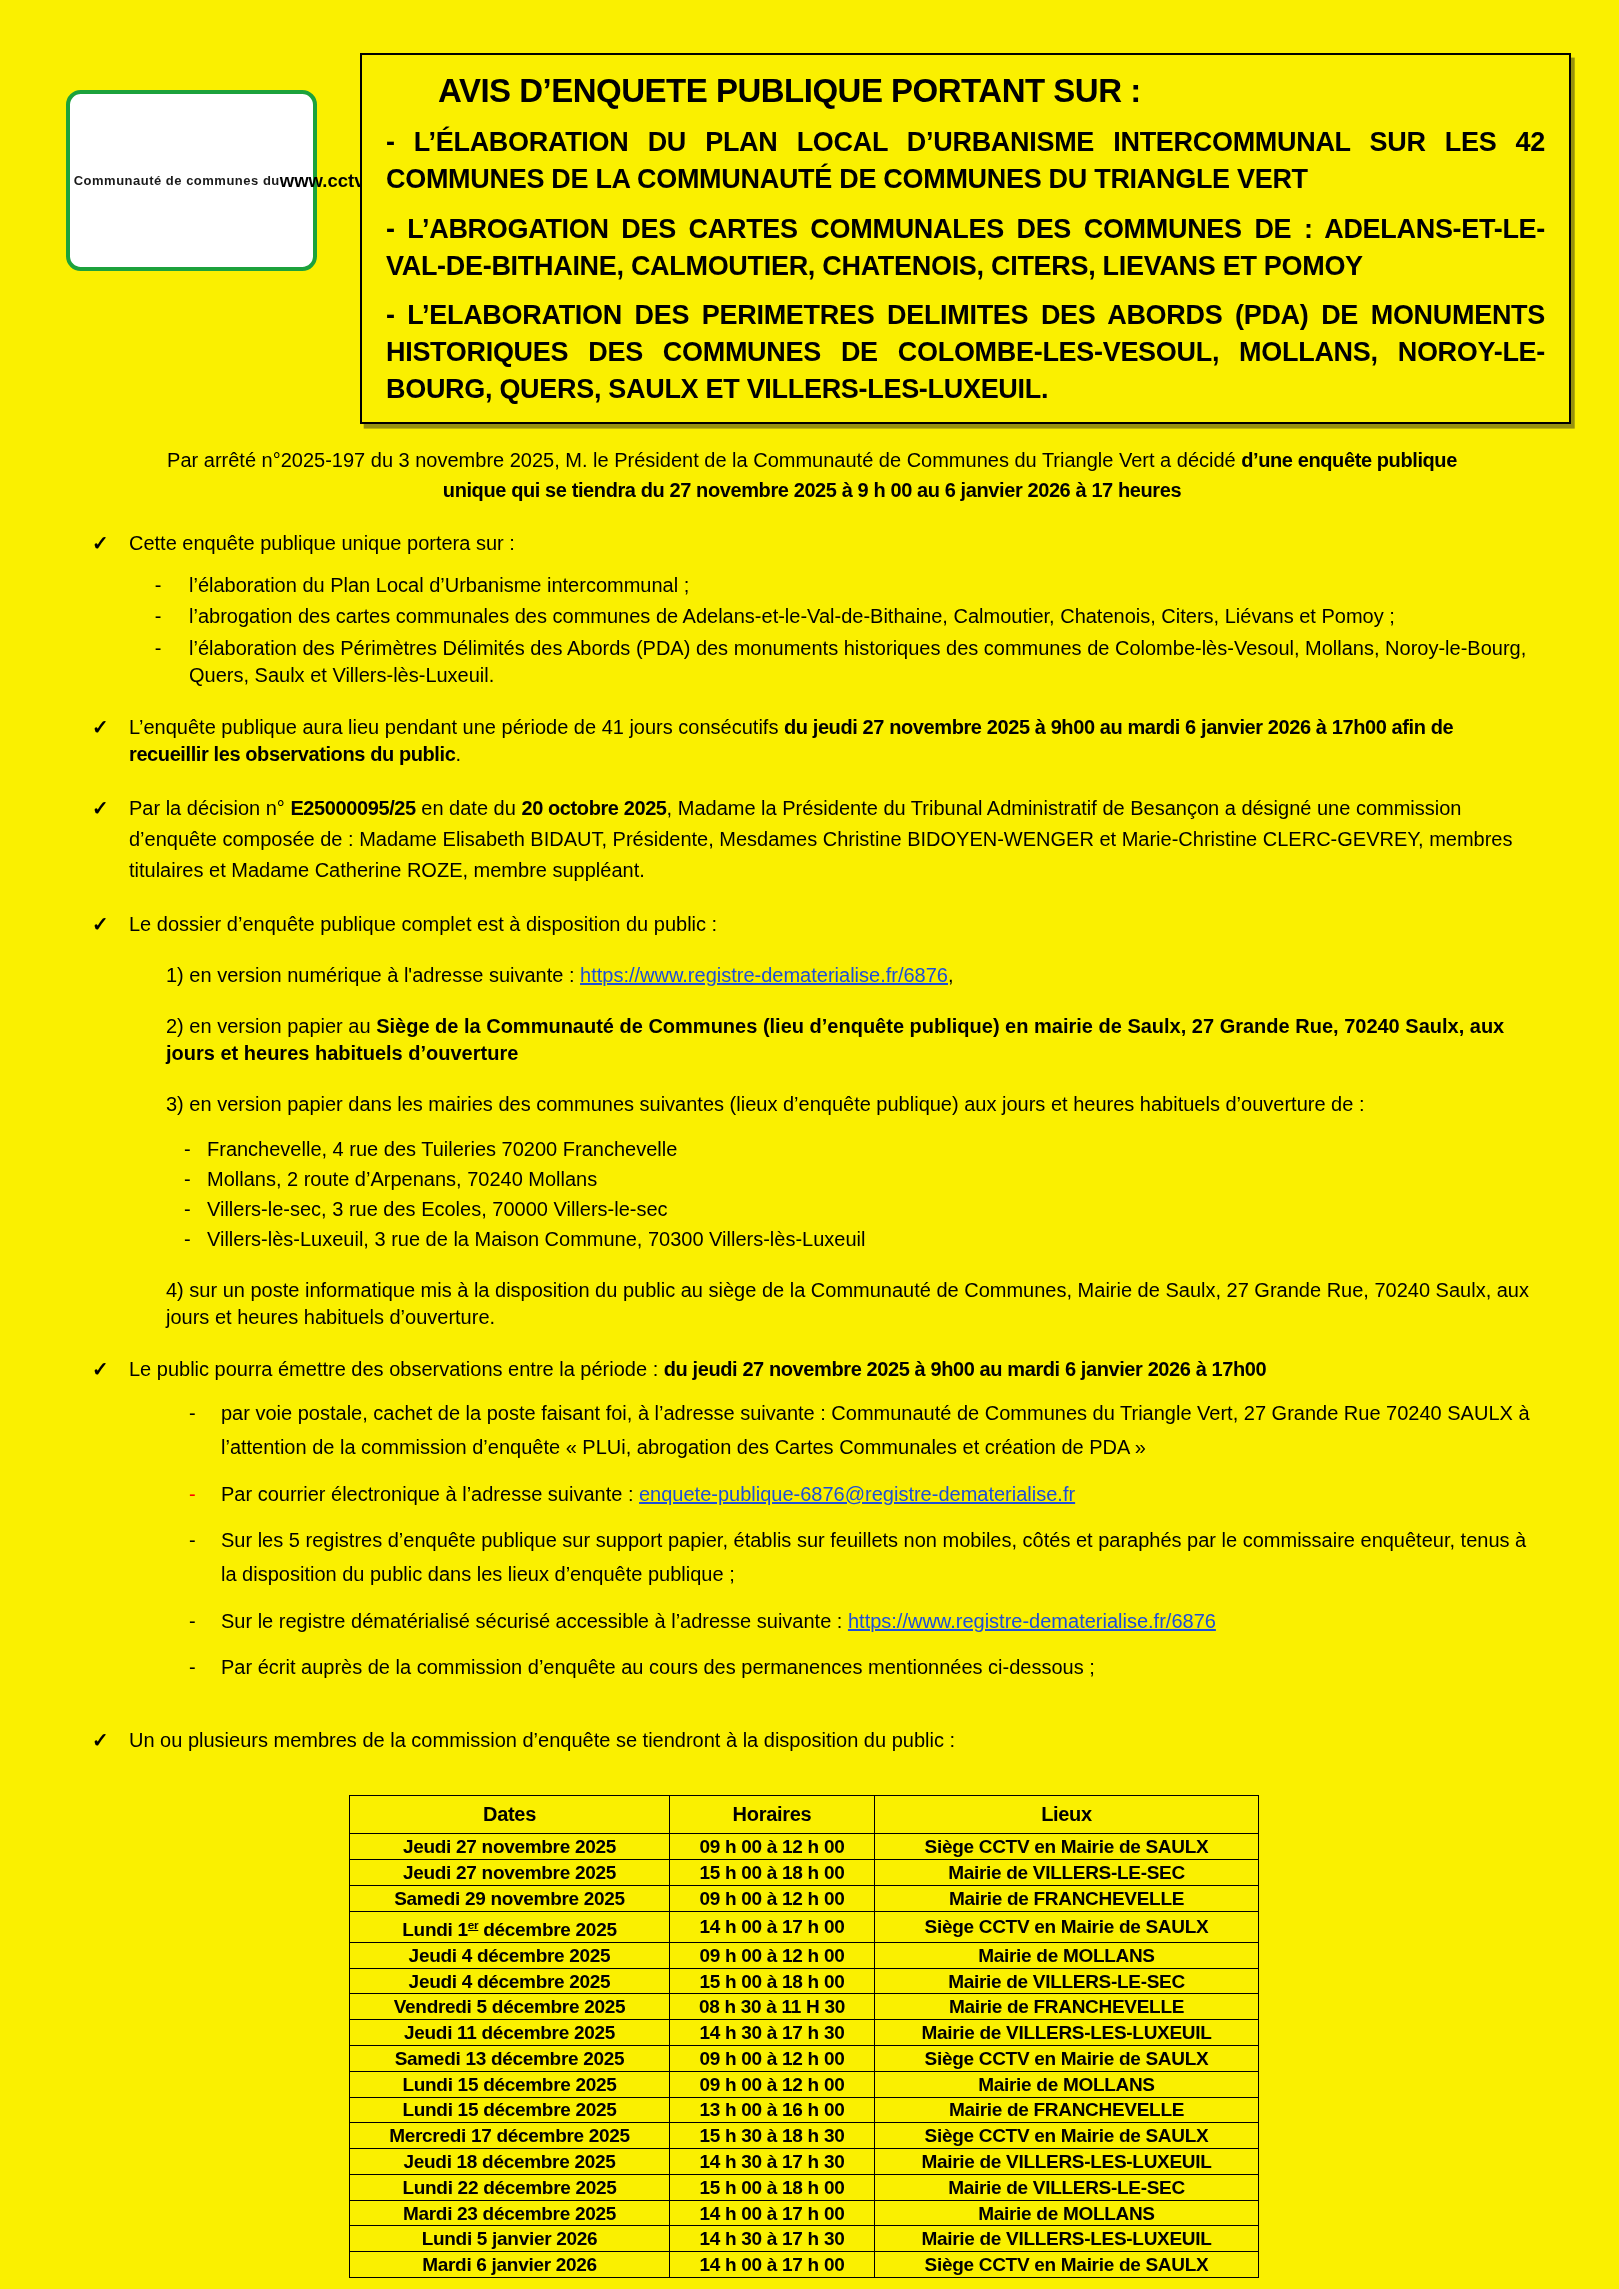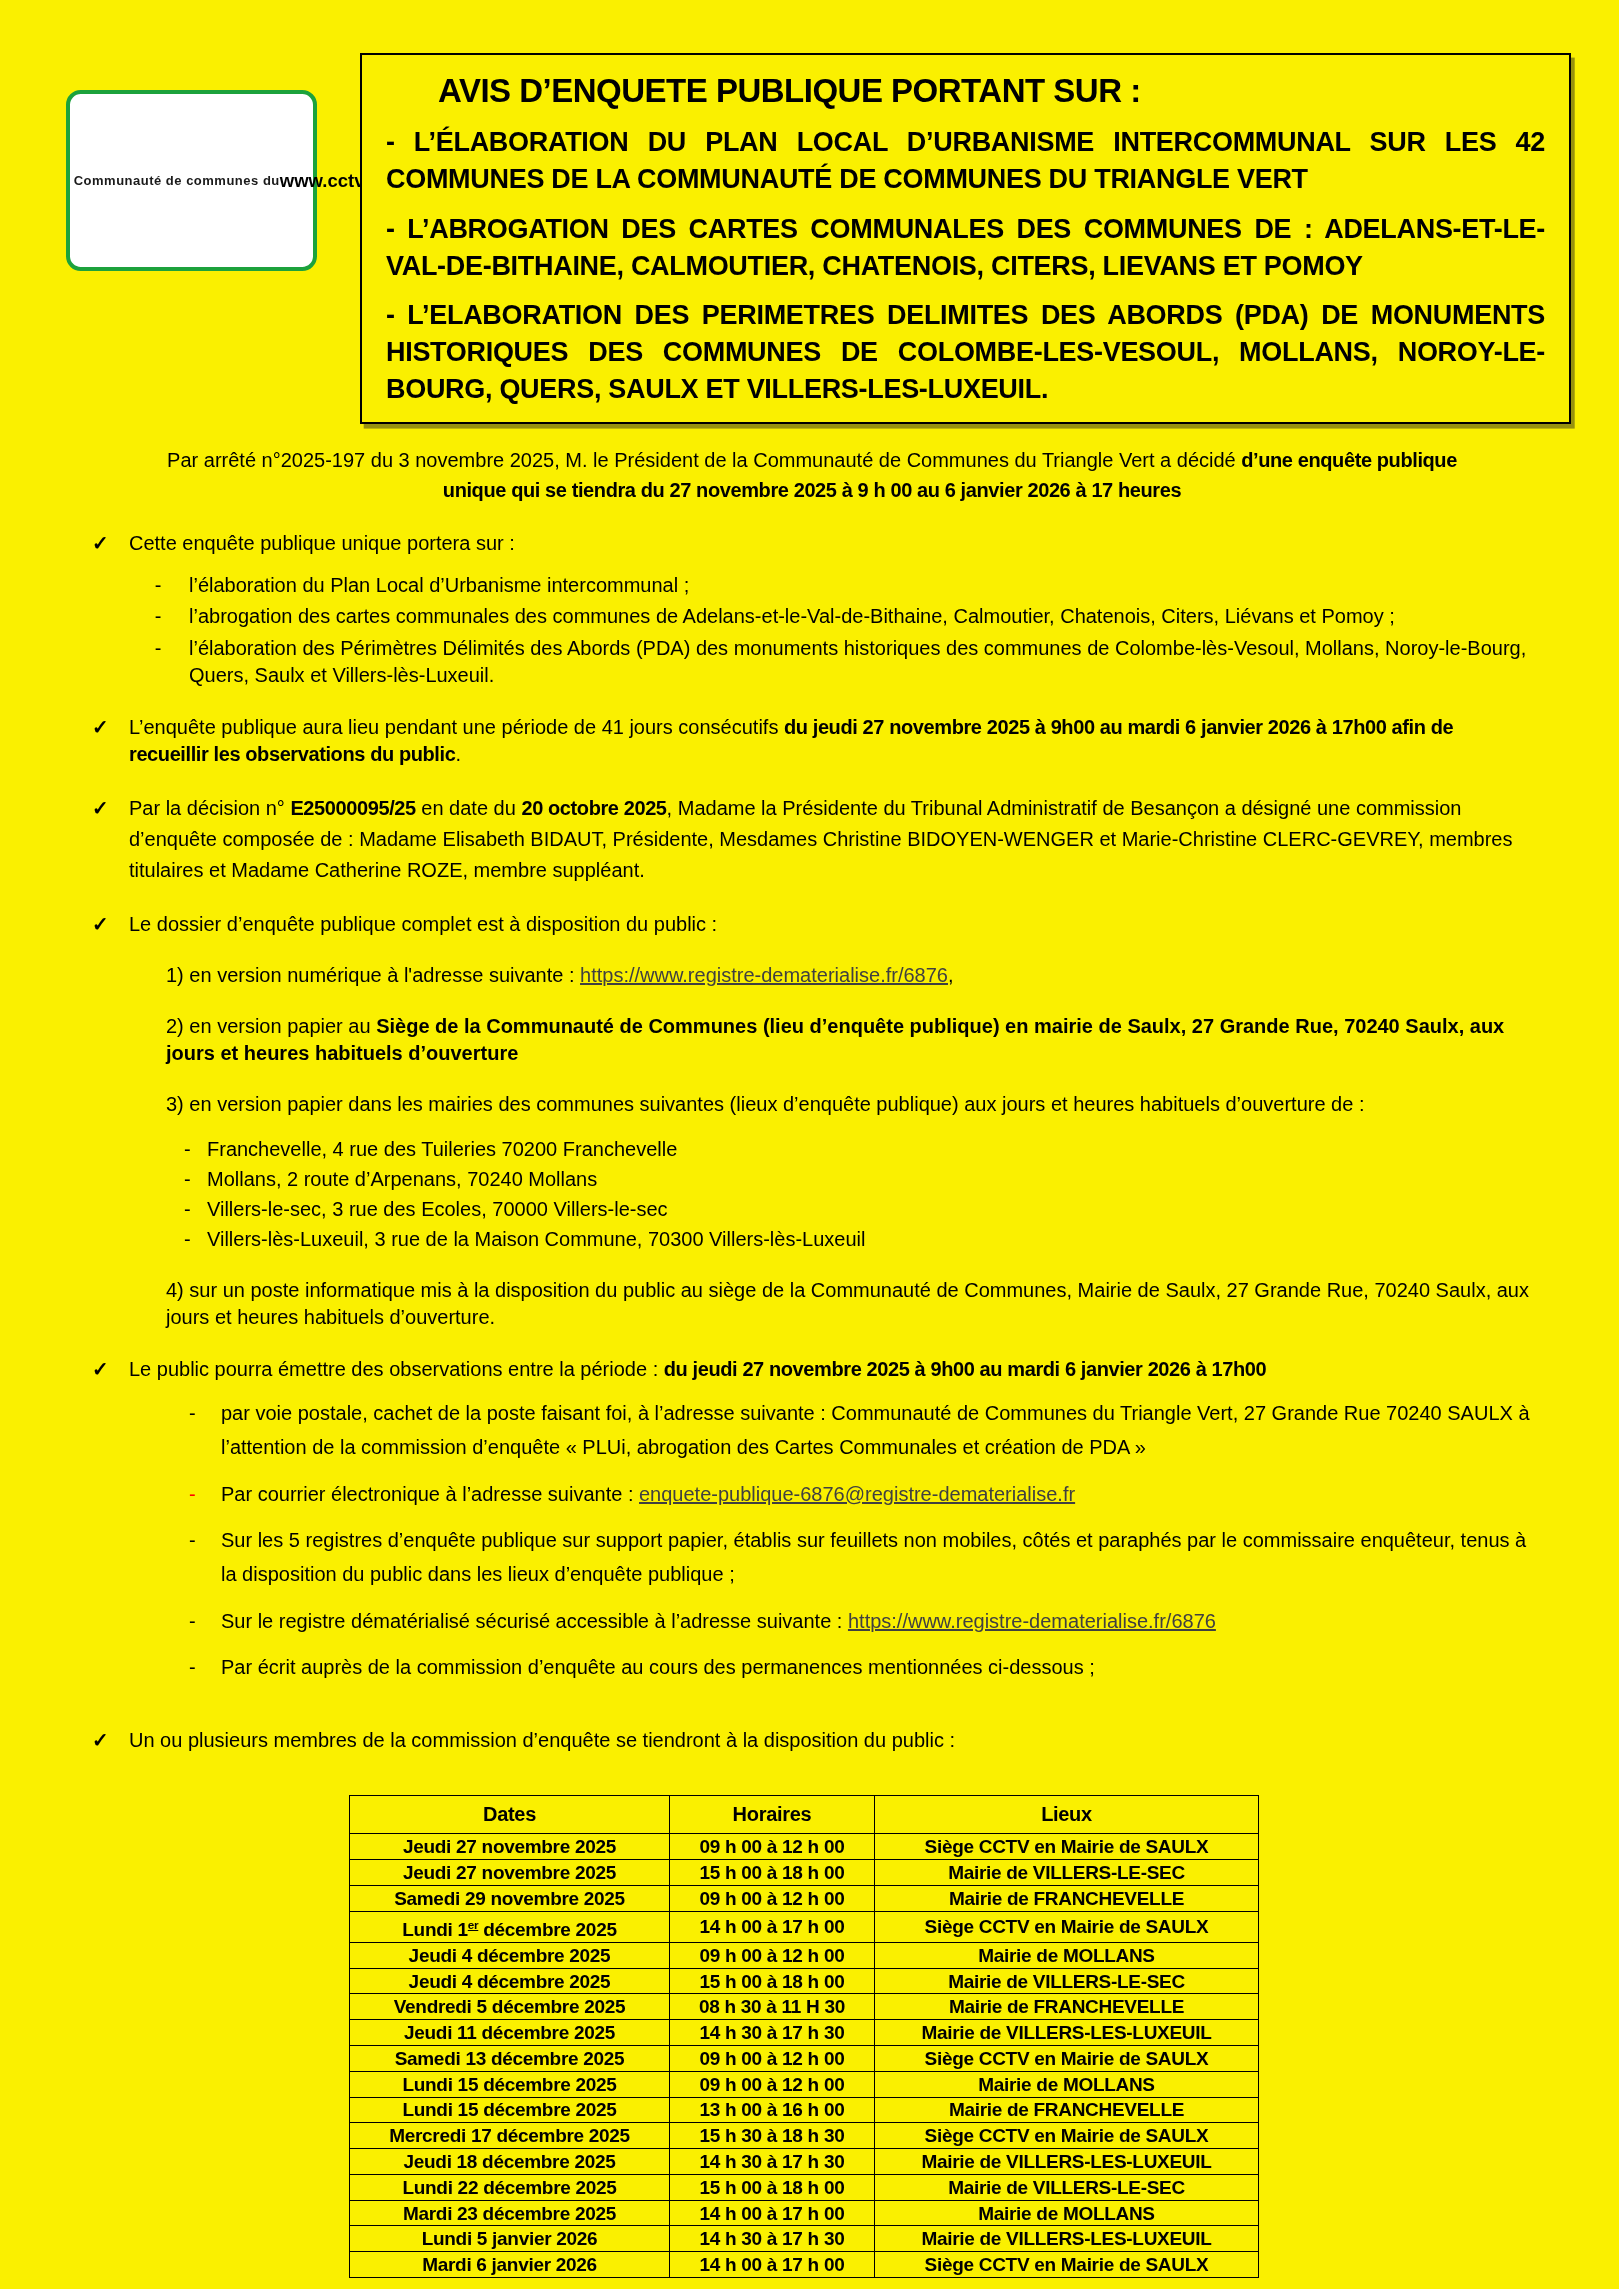--- a/index.html
+++ b/index.html
@@ -20,21 +20,21 @@
               padding:13px 24px 14.8px 24px;background:#FAF000;}
   .hb-title{font-size:33px;font-weight:bold;letter-spacing:-0.5px;padding-left:52px;margin:3.7px 0 14.8px 0;}
   .hb-item{font-size:27px;font-weight:bold;letter-spacing:-0.3px;line-height:1.36;text-align:justify;margin:13px 0 0 0;}
 
   
   .content{position:absolute;top:445px;left:0;right:0;padding:0 88px 0 92px;
            font-size:20px;line-height:1.35;}
   .intro{text-align:center;padding:0 42px;line-height:1.5;}
   .b{font-weight:bold;}
   .n{letter-spacing:-0.4px;}
-  .lnk{color:#404040;text-decoration:underline;}
+  .lnk{color:#1d4ed8;text-decoration:underline;}
   sup{font-size:.62em;text-decoration:underline;}
 
   .check{position:relative;padding-left:37px;margin-top:25px;}
   .check .mark{position:absolute;left:0;top:0;font-weight:bold;}
 
   .bullets1{margin:14.8px 0 0 23px;}
   .b1{position:relative;padding-left:37px;margin-top:4.6px;}
   .b1 .dash{position:absolute;left:2.8px;top:0;}
 
   .numpara{margin:24px 0 0 37px;}

